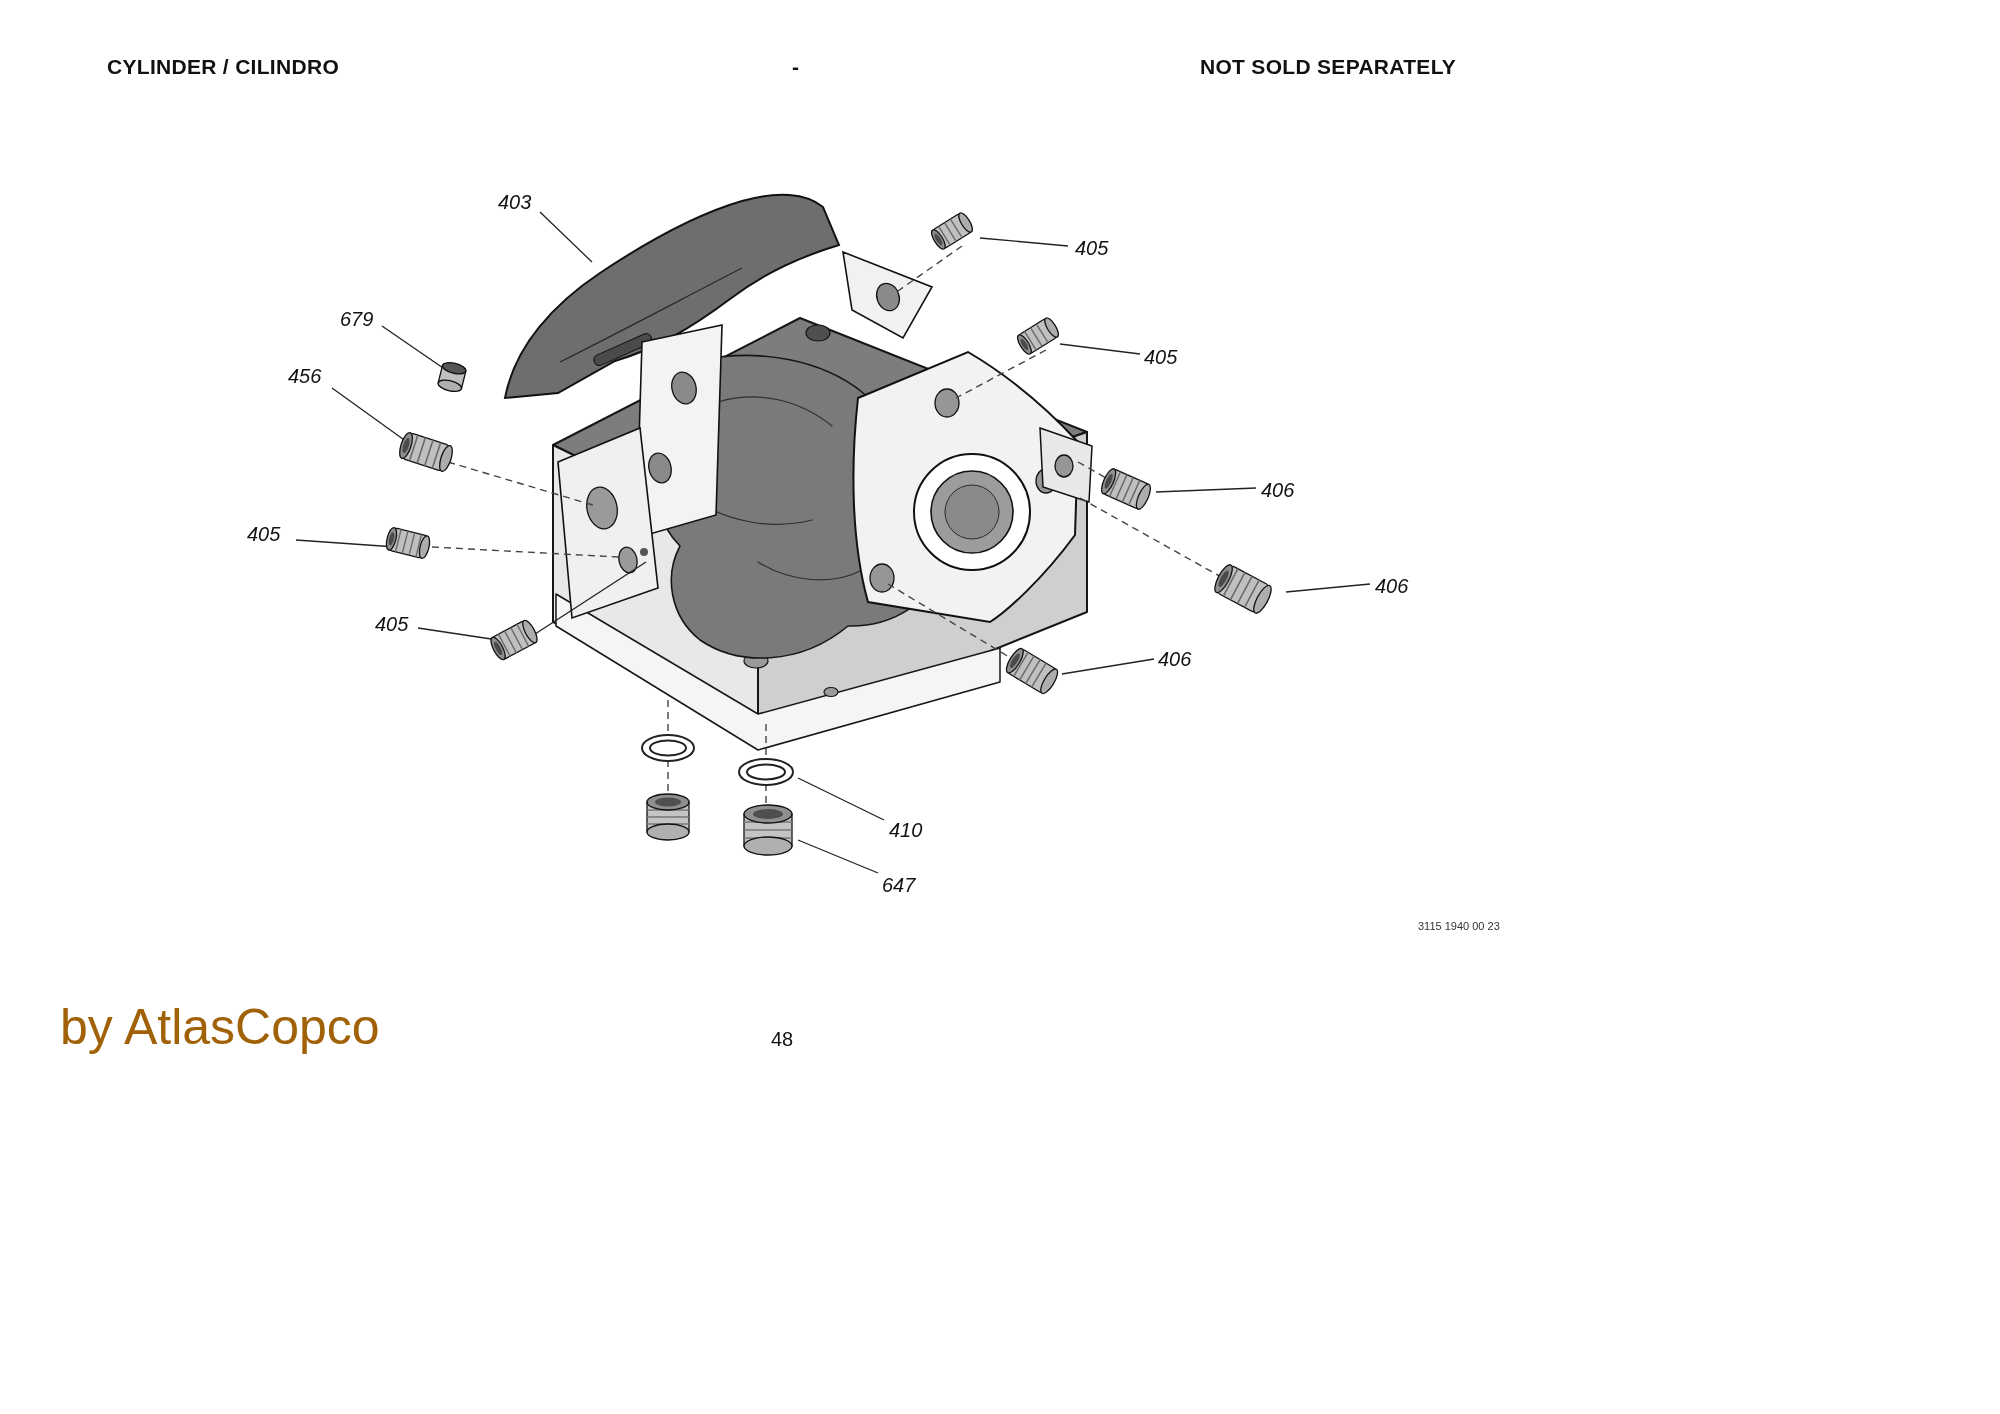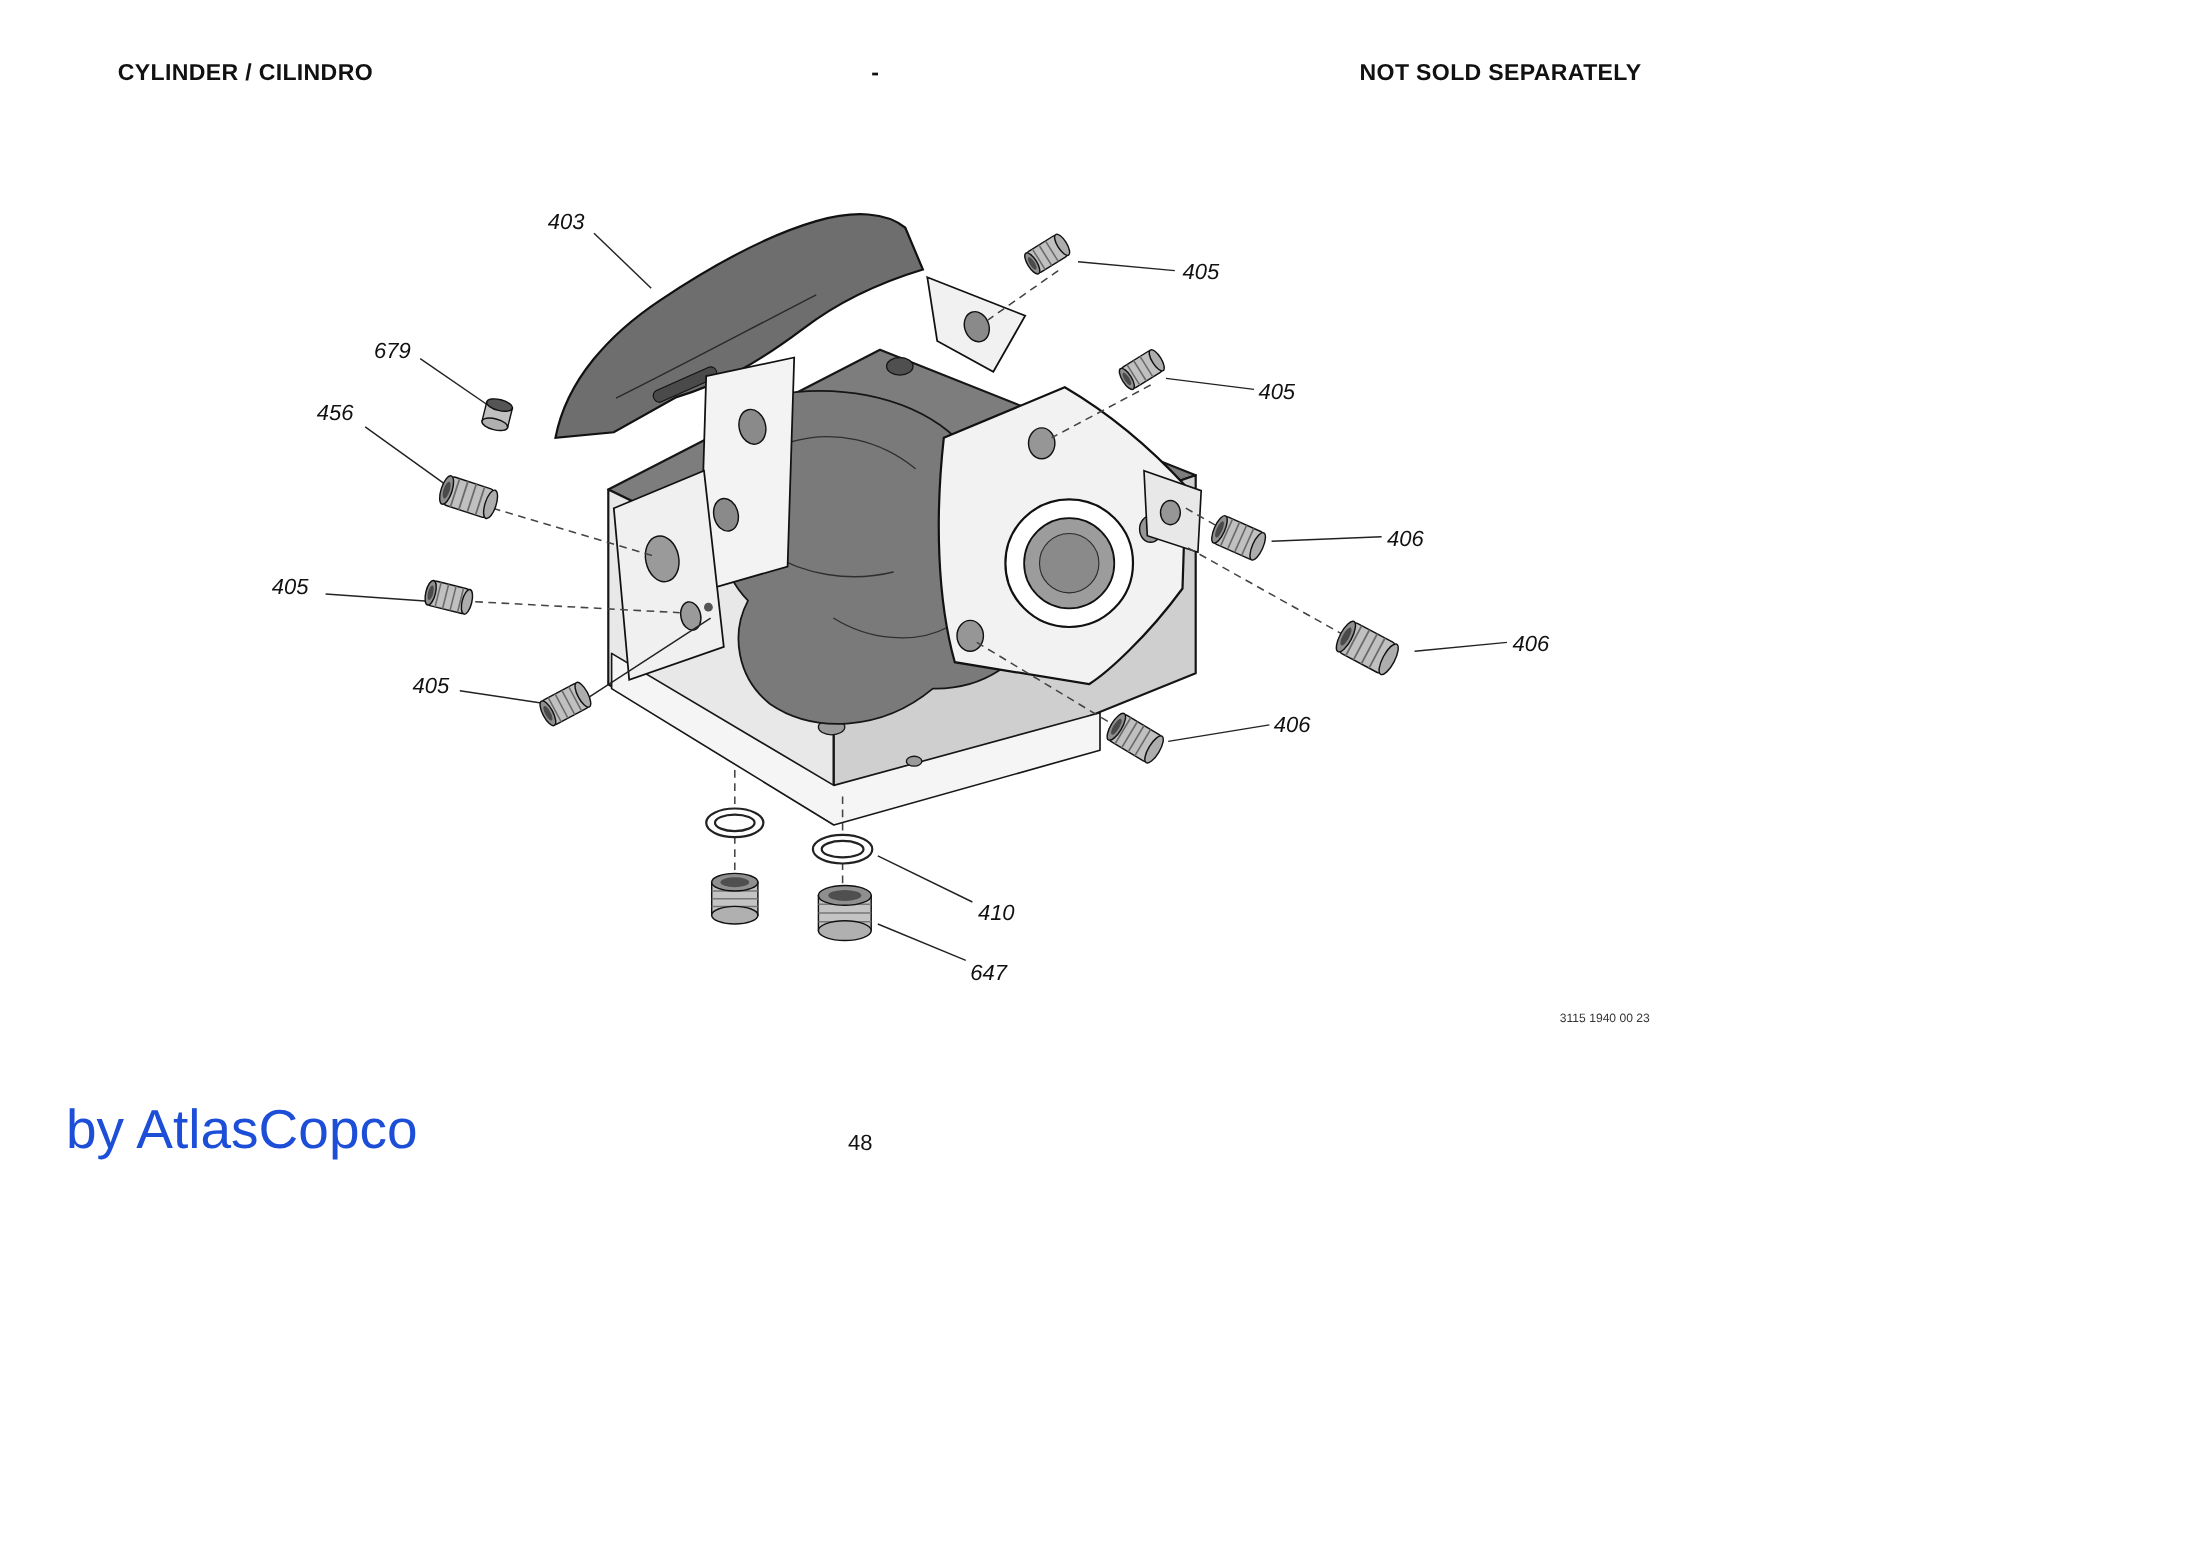--- a/index.html
+++ b/index.html
@@ -30,21 +30,21 @@
     left:1418px;top:920px;
     font-size:11px;
     color:#333;
     white-space:nowrap;
   }
   .brand{
     position:absolute;
     left:60px;top:998px;
     font-size:50px;
     font-weight:400;
-    color:#1d4ed8;
+    color:#a16207;
     white-space:nowrap;
   }
   .page-number{
     position:absolute;
     left:771px;top:1028px;
     font-size:20px;
     white-space:nowrap;
   }
   svg{position:absolute;left:0;top:0;}
 </style>
@@ -227,21 +227,21 @@
       <rect x="-24" y="-16" width="48" height="32" fill="#c4c4c4" stroke="#111" stroke-width="1.3"></rect>
       <path d="M -24,-8 H 24 M -24,0 H 24 M -24,8 H 24" stroke="#777" stroke-width="1.4"></path>
       <ellipse cx="0" cy="16" rx="24" ry="9" fill="#b0b0b0" stroke="#111" stroke-width="1.3"></ellipse>
       <ellipse cx="0" cy="-16" rx="24" ry="9" fill="#8f8f8f" stroke="#111" stroke-width="1.3"></ellipse>
       <ellipse cx="0" cy="-16" rx="15" ry="5" fill="#4f4f4f"></ellipse>
     </g>
   </svg>
 
   <div class="hdr" style="left:107px;top:55px">CYLINDER / CILINDRO</div>
   <div class="hdr" style="left:792px;top:55px">-</div>
-  <div class="hdr" style="left:1236px;top:55px">NOT SOLD SEPARATELY</div>
+  <div class="hdr" style="left:1200px;top:55px">NOT SOLD SEPARATELY</div>
 
   <div class="callout" style="left:498px;top:191px">403</div>
   <div class="callout" style="left:1075px;top:237px">405</div>
   <div class="callout" style="left:340px;top:308px">679</div>
   <div class="callout" style="left:288px;top:365px">456</div>
   <div class="callout" style="left:1144px;top:346px">405</div>
   <div class="callout" style="left:247px;top:523px">405</div>
   <div class="callout" style="left:1261px;top:479px">406</div>
   <div class="callout" style="left:1375px;top:575px">406</div>
   <div class="callout" style="left:375px;top:613px">405</div>

